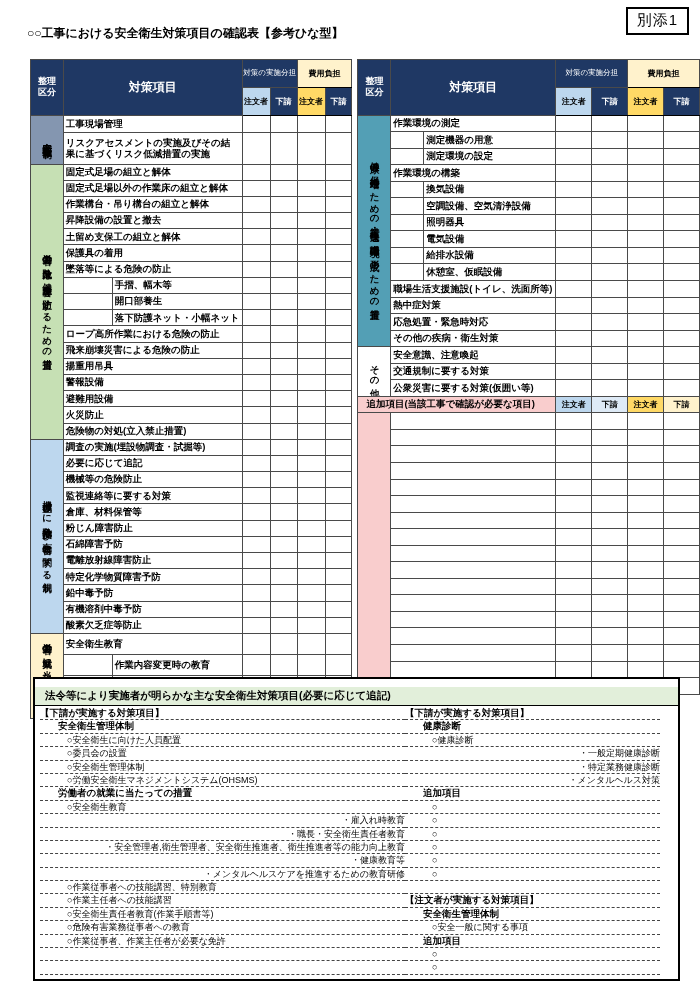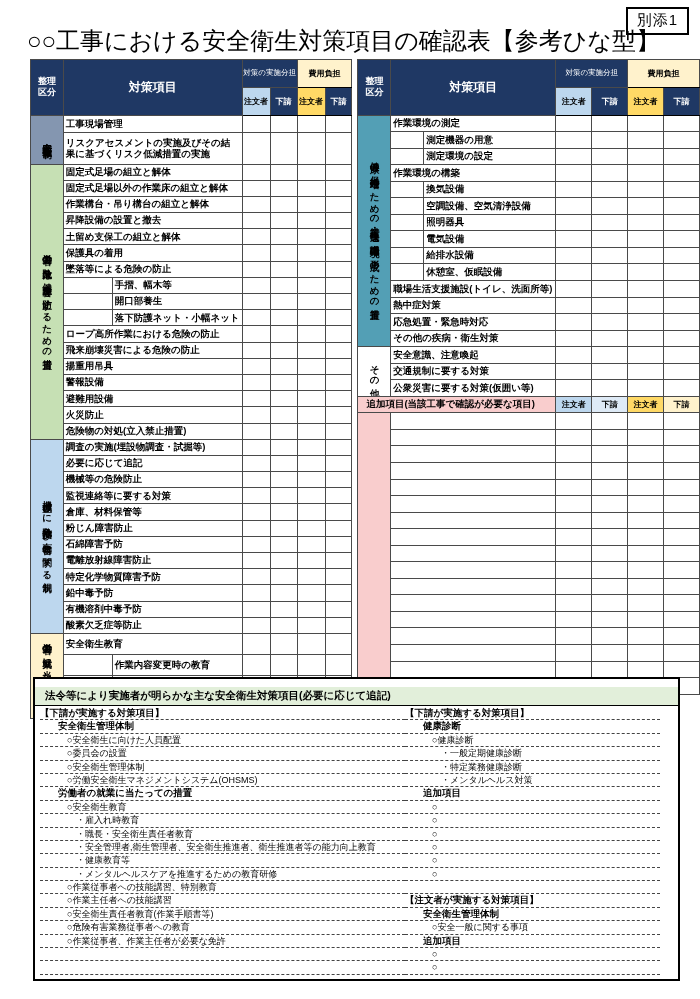--- a/index.html
+++ b/index.html
@@ -2,21 +2,21 @@
 <html><head>
 <meta charset="utf-8">
 <style>
   * { box-sizing: border-box; }
   html,body { margin:0; padding:0; background:#fff; }
   body { width:700px; height:999px; font-family:"Liberation Sans","DejaVu Sans",sans-serif; color:#000; }
   .page { position:relative; width:700px; height:999px; background:#fff; overflow:hidden; }
 
   .badge { position:absolute; top:7px; right:11px; border:2px solid #000; padding:2px 9px 3px 9px;
            font-size:15px; letter-spacing:1px; background:#fff; }
-  .title { position:absolute; left:27px; top:25px; font-size:24px; font-weight:normal; white-space:nowrap; }
+  .title { position:absolute; left:27px; top:25px; font-size:12px; font-weight:bold; white-space:nowrap; }
 
   .tables { position:absolute; left:30px; top:59px; display:flex; gap:5px; align-items:flex-start; }
   table { border-collapse:collapse; table-layout:fixed; border:1.5px solid #000; background:#fff; }
   td,th { border:1px solid #4a4a4a; padding:0; overflow:hidden; }
 
   thead th { height:14px; }
   th.catTh  { background:#1F3864; color:#fff; font-size:9px; font-weight:bold; word-break:break-all; padding:16px 5px; line-height:1.25; }
   th.itemTh { background:#1F3864; color:#fff; font-size:12px; font-weight:bold; }
   th.implTh { background:#1F3864; color:#fff; font-size:7.5px; font-weight:normal; white-space:nowrap; }
   th.costTh { background:#FFF2CC; color:#000; font-size:8px;  font-weight:bold; white-space:nowrap; border-bottom:1px solid #000; }
@@ -53,21 +53,21 @@
   .law-title { background:#E2EFDA; border-bottom:1.5px solid #000; font-size:10.5px; font-weight:bold;
                padding:2px 4px 2px 10px; white-space:nowrap;margin-top:8px; }
   .law-cols { display:flex; padding:1px 6px 4px 5px; }
   .law-col-l { width:365px; }
   .law-col-r { width:255px; }
   .lrow { height:13.4px; border-bottom:1px dashed #444; font-size:9px; line-height:12.5px;
           white-space:nowrap; overflow:hidden; }
   .lrow.header    { font-weight:bold; font-size:9.5px; }
   .lrow.subheader { font-weight:bold; font-size:9.5px; padding-left:18px; }
   .lrow.item      { padding-left:27px; }
-  .lrow.subitem   { padding-left:36px; }
+  .lrow.subitem   { padding-left:36px;text-align:right; }
 </style>
 </head>
 <body>
 
 <div class="page">
   <div class="badge">別添1</div>
   <div class="title">○○工事における安全衛生対策項目の確認表【参考ひな型】</div>
 
   <div class="tables">
     <table class="tl" id="left-table">

